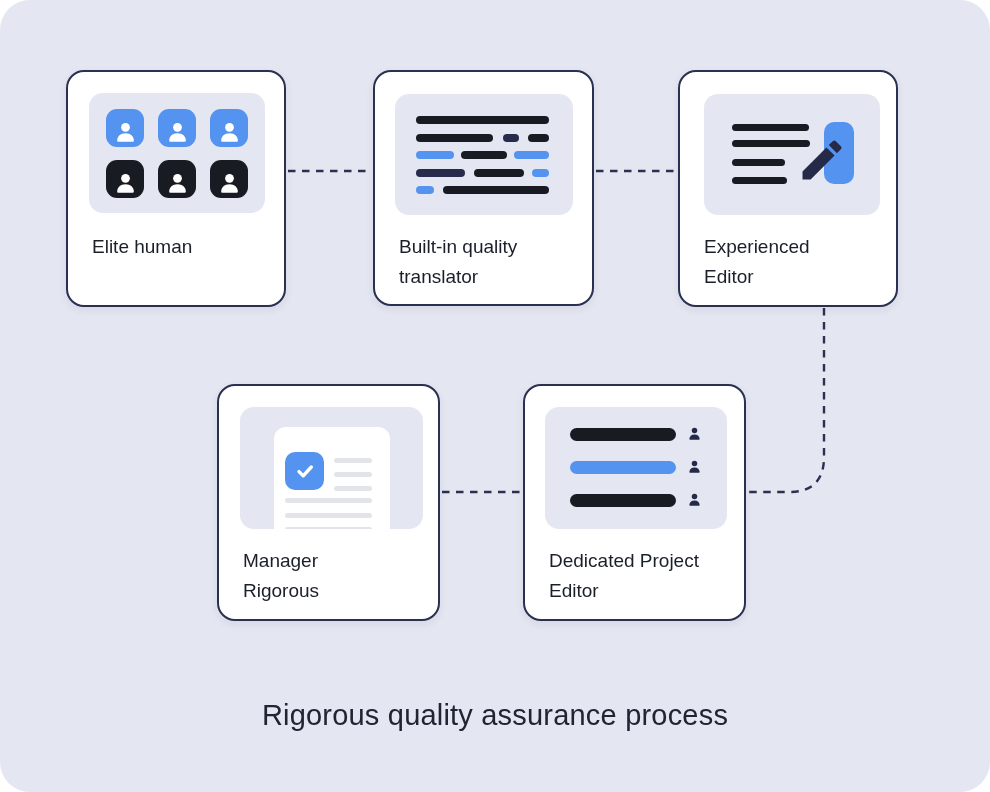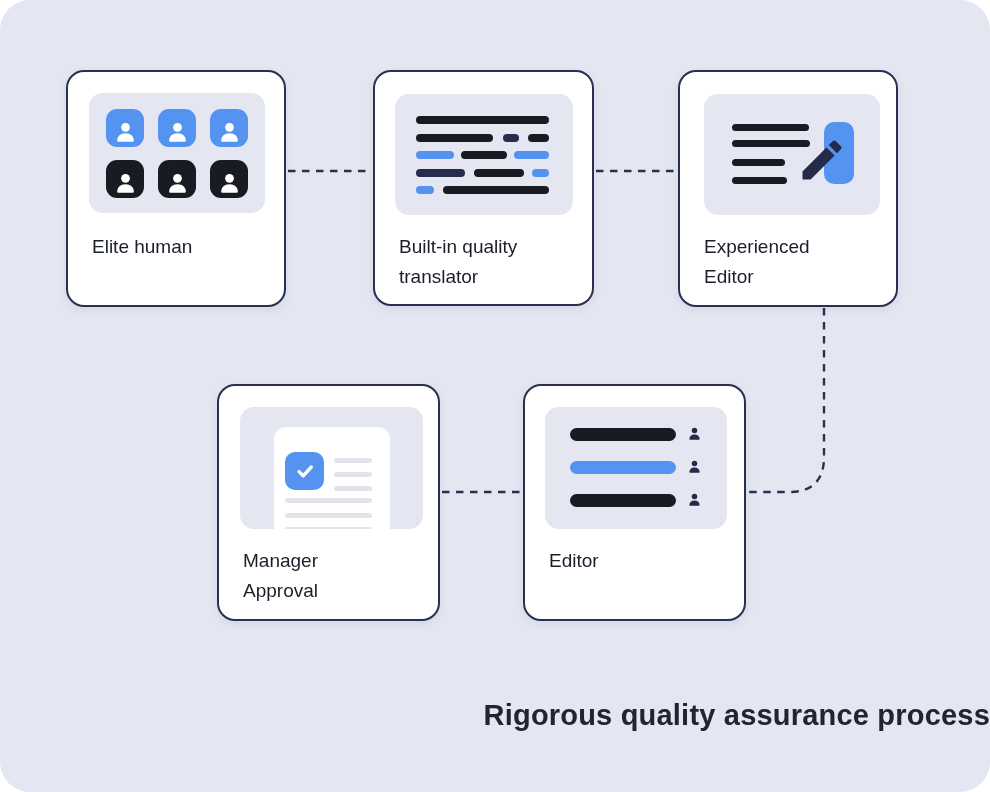--- a/index.html
+++ b/index.html
@@ -64,22 +64,22 @@
   .doc-line{position:absolute;height:5px;border-radius:2.5px;background:#E2E4EA;}
 
   
   .panel-5{left:20px;top:21px;width:182px;height:122px;box-sizing:border-box;
     padding:20px 25px 0 25px;display:flex;flex-direction:column;gap:19px;}
   .trow{display:flex;align-items:center;justify-content:space-between;height:14px;}
   .tbar{width:106px;height:13px;border-radius:7px;}
   .trow svg{width:15px;height:16px;display:block;}
 
   .title{
-    position:absolute;left:0;right:0;top:696px;text-align:right;
-    font-size:29px;line-height:38px;font-weight:700;color:#202534;letter-spacing:0.2px;
+    position:absolute;left:0;right:0;top:696px;text-align:center;
+    font-size:29px;line-height:38px;font-weight:400;color:#202534;letter-spacing:0.2px;
   }
 </style>
 </head>
 <body>
 
 <div class="canvas">
 
   <svg class="connectors" viewBox="0 0 990 792">
     <path d="M288 171 L371 171"></path>
     <path d="M596 171 L676 171"></path>
@@ -194,21 +194,21 @@
         <span class="doc-line" style="left:60px;top:31px;width:38px"></span>
         <span class="doc-line" style="left:60px;top:45px;width:38px"></span>
         <span class="doc-line" style="left:60px;top:59px;width:38px"></span>
         <span class="doc-line" style="left:11px;top:71px;width:87px"></span>
         <span class="doc-line" style="left:11px;top:86px;width:87px"></span>
         <span class="doc-line" style="left:11px;top:100px;width:87px"></span>
       </div>
     </div>
     <div class="label">
       <div>Manager</div>
-      <div>Approval</div>
+      <div>Rigorous</div>
     </div>
   </div>
 
   <div class="card card-5">
     <div class="panel panel-5">
       <div class="trow">
         <span class="tbar c-dark"></span>
         <svg viewBox="0 0 24 24" fill="#242A47">
             <circle cx="12" cy="6.5" r="4.4"></circle>
             <path d="M12 12.6c-5 0-8.2 3-8.2 7.4 0 .6.4 1 1 1h14.4c.6 0 1-.4 1-1 0-4.4-3.2-7.4-8.2-7.4z"></path>
@@ -223,18 +223,19 @@
       </div>
       <div class="trow">
         <span class="tbar c-dark"></span>
         <svg viewBox="0 0 24 24" fill="#242A47">
             <circle cx="12" cy="6.5" r="4.4"></circle>
             <path d="M12 12.6c-5 0-8.2 3-8.2 7.4 0 .6.4 1 1 1h14.4c.6 0 1-.4 1-1 0-4.4-3.2-7.4-8.2-7.4z"></path>
           </svg>
       </div>
     </div>
     <div class="label">
+      <div>Dedicated Project</div>
       <div>Editor</div>
     </div>
   </div>
 
   <div class="title">Rigorous quality assurance process</div>
 </div>
 
 </body></html>

